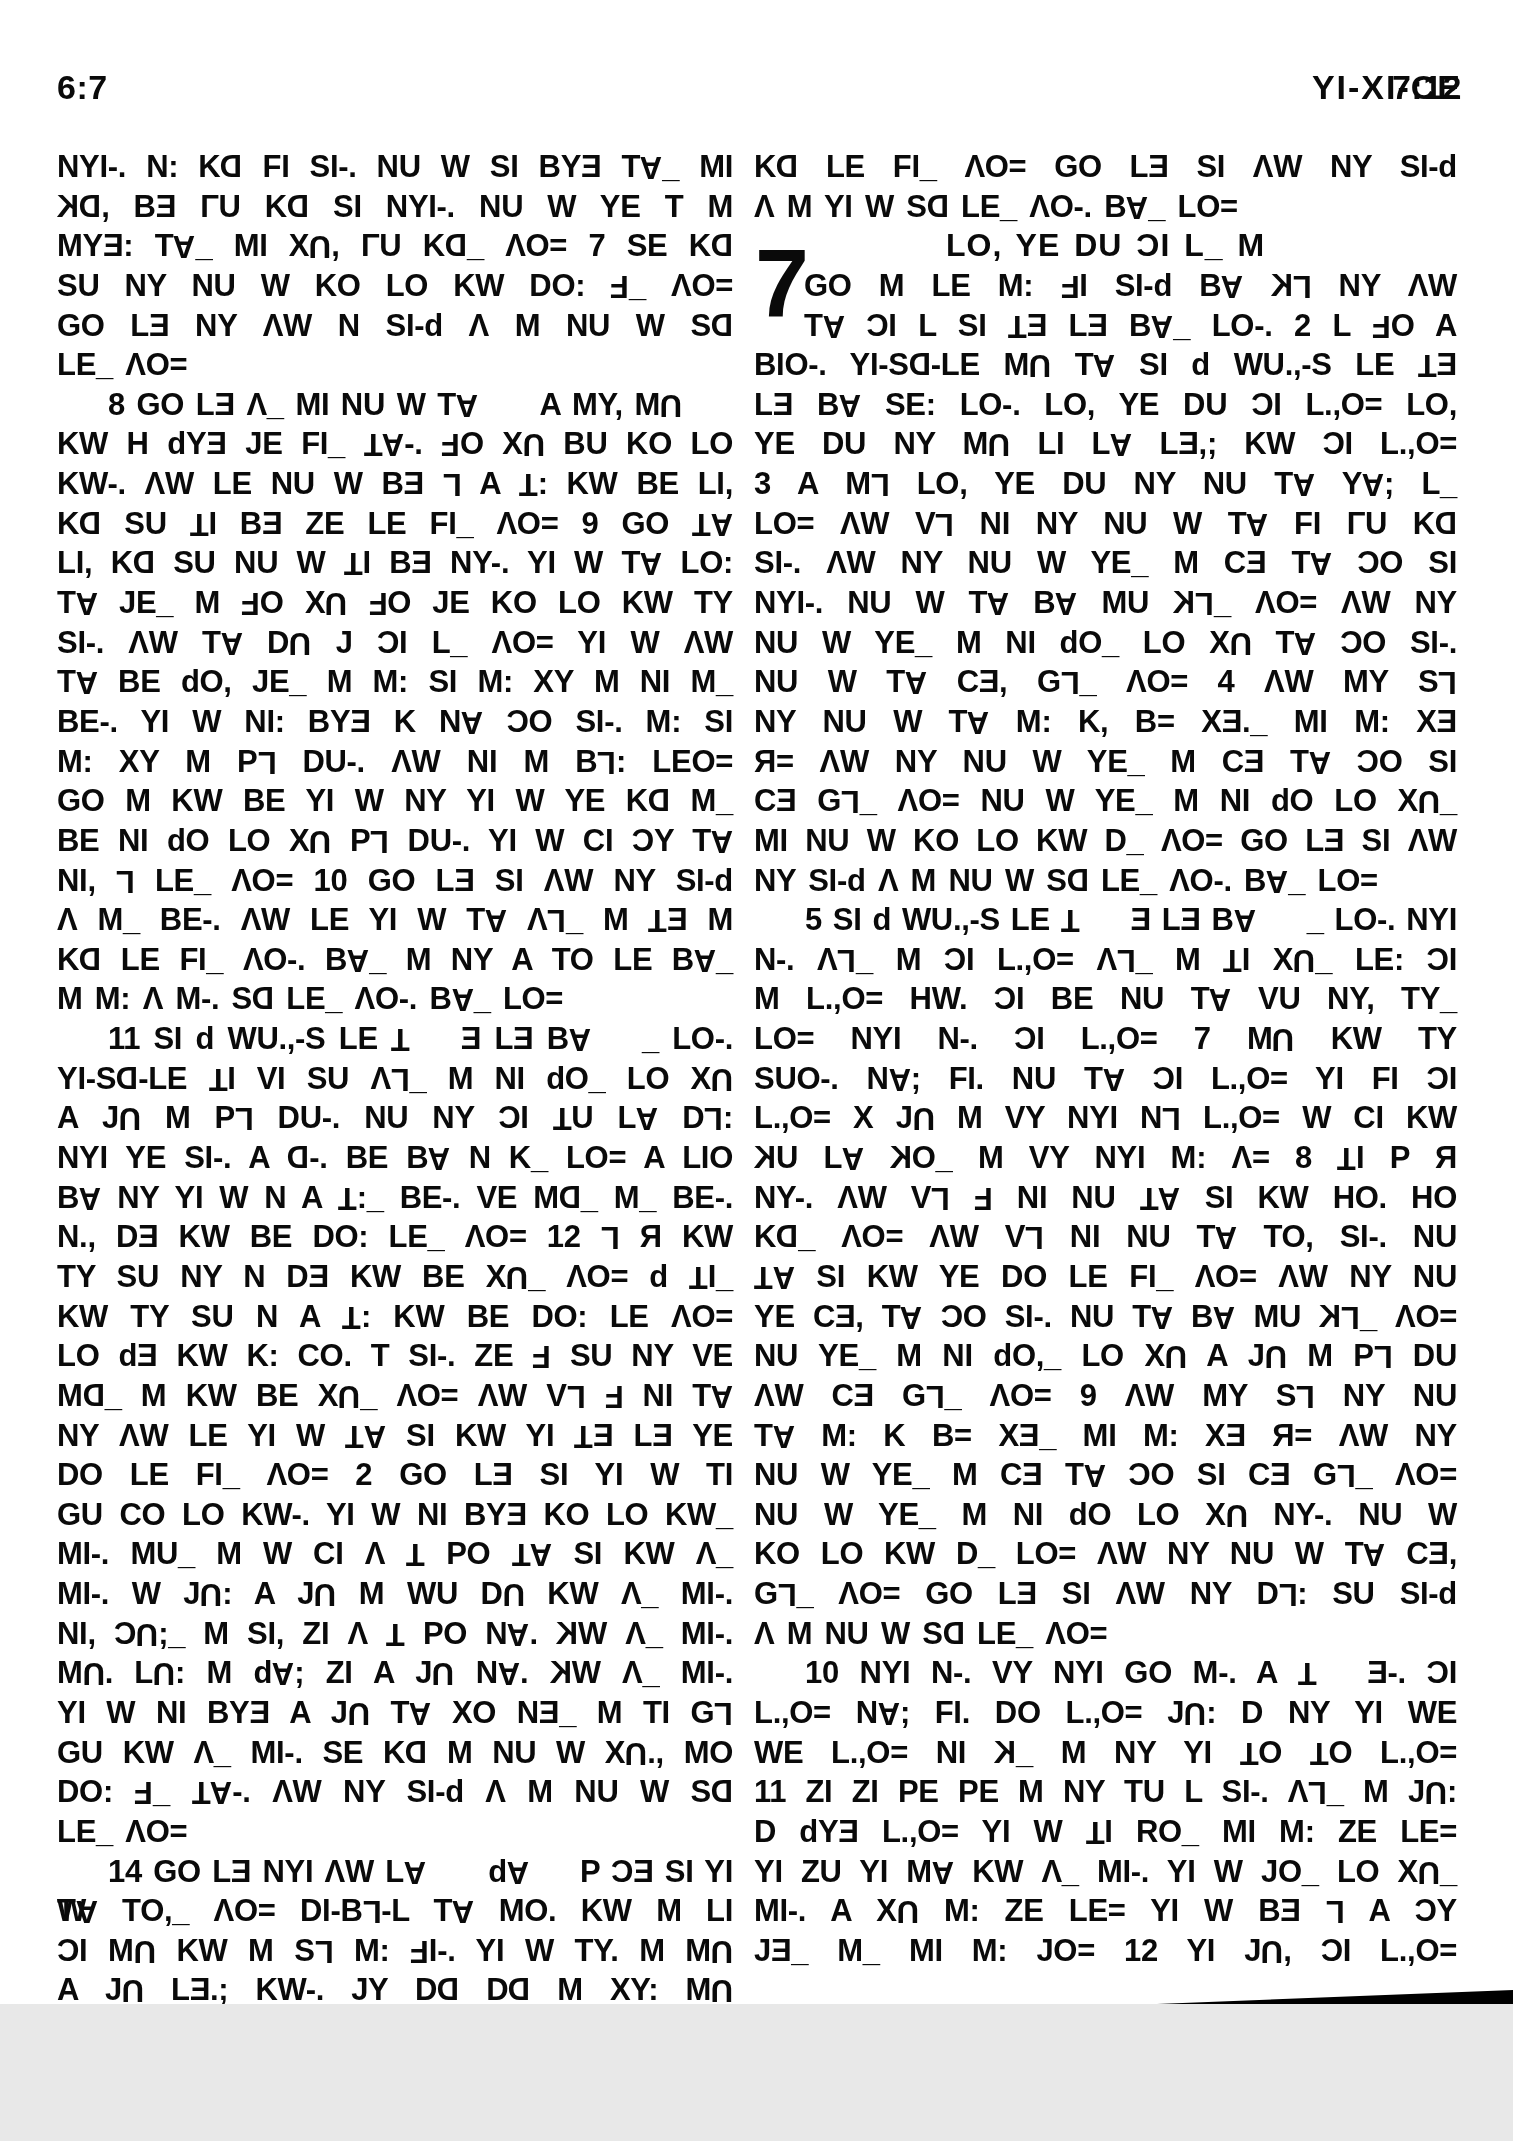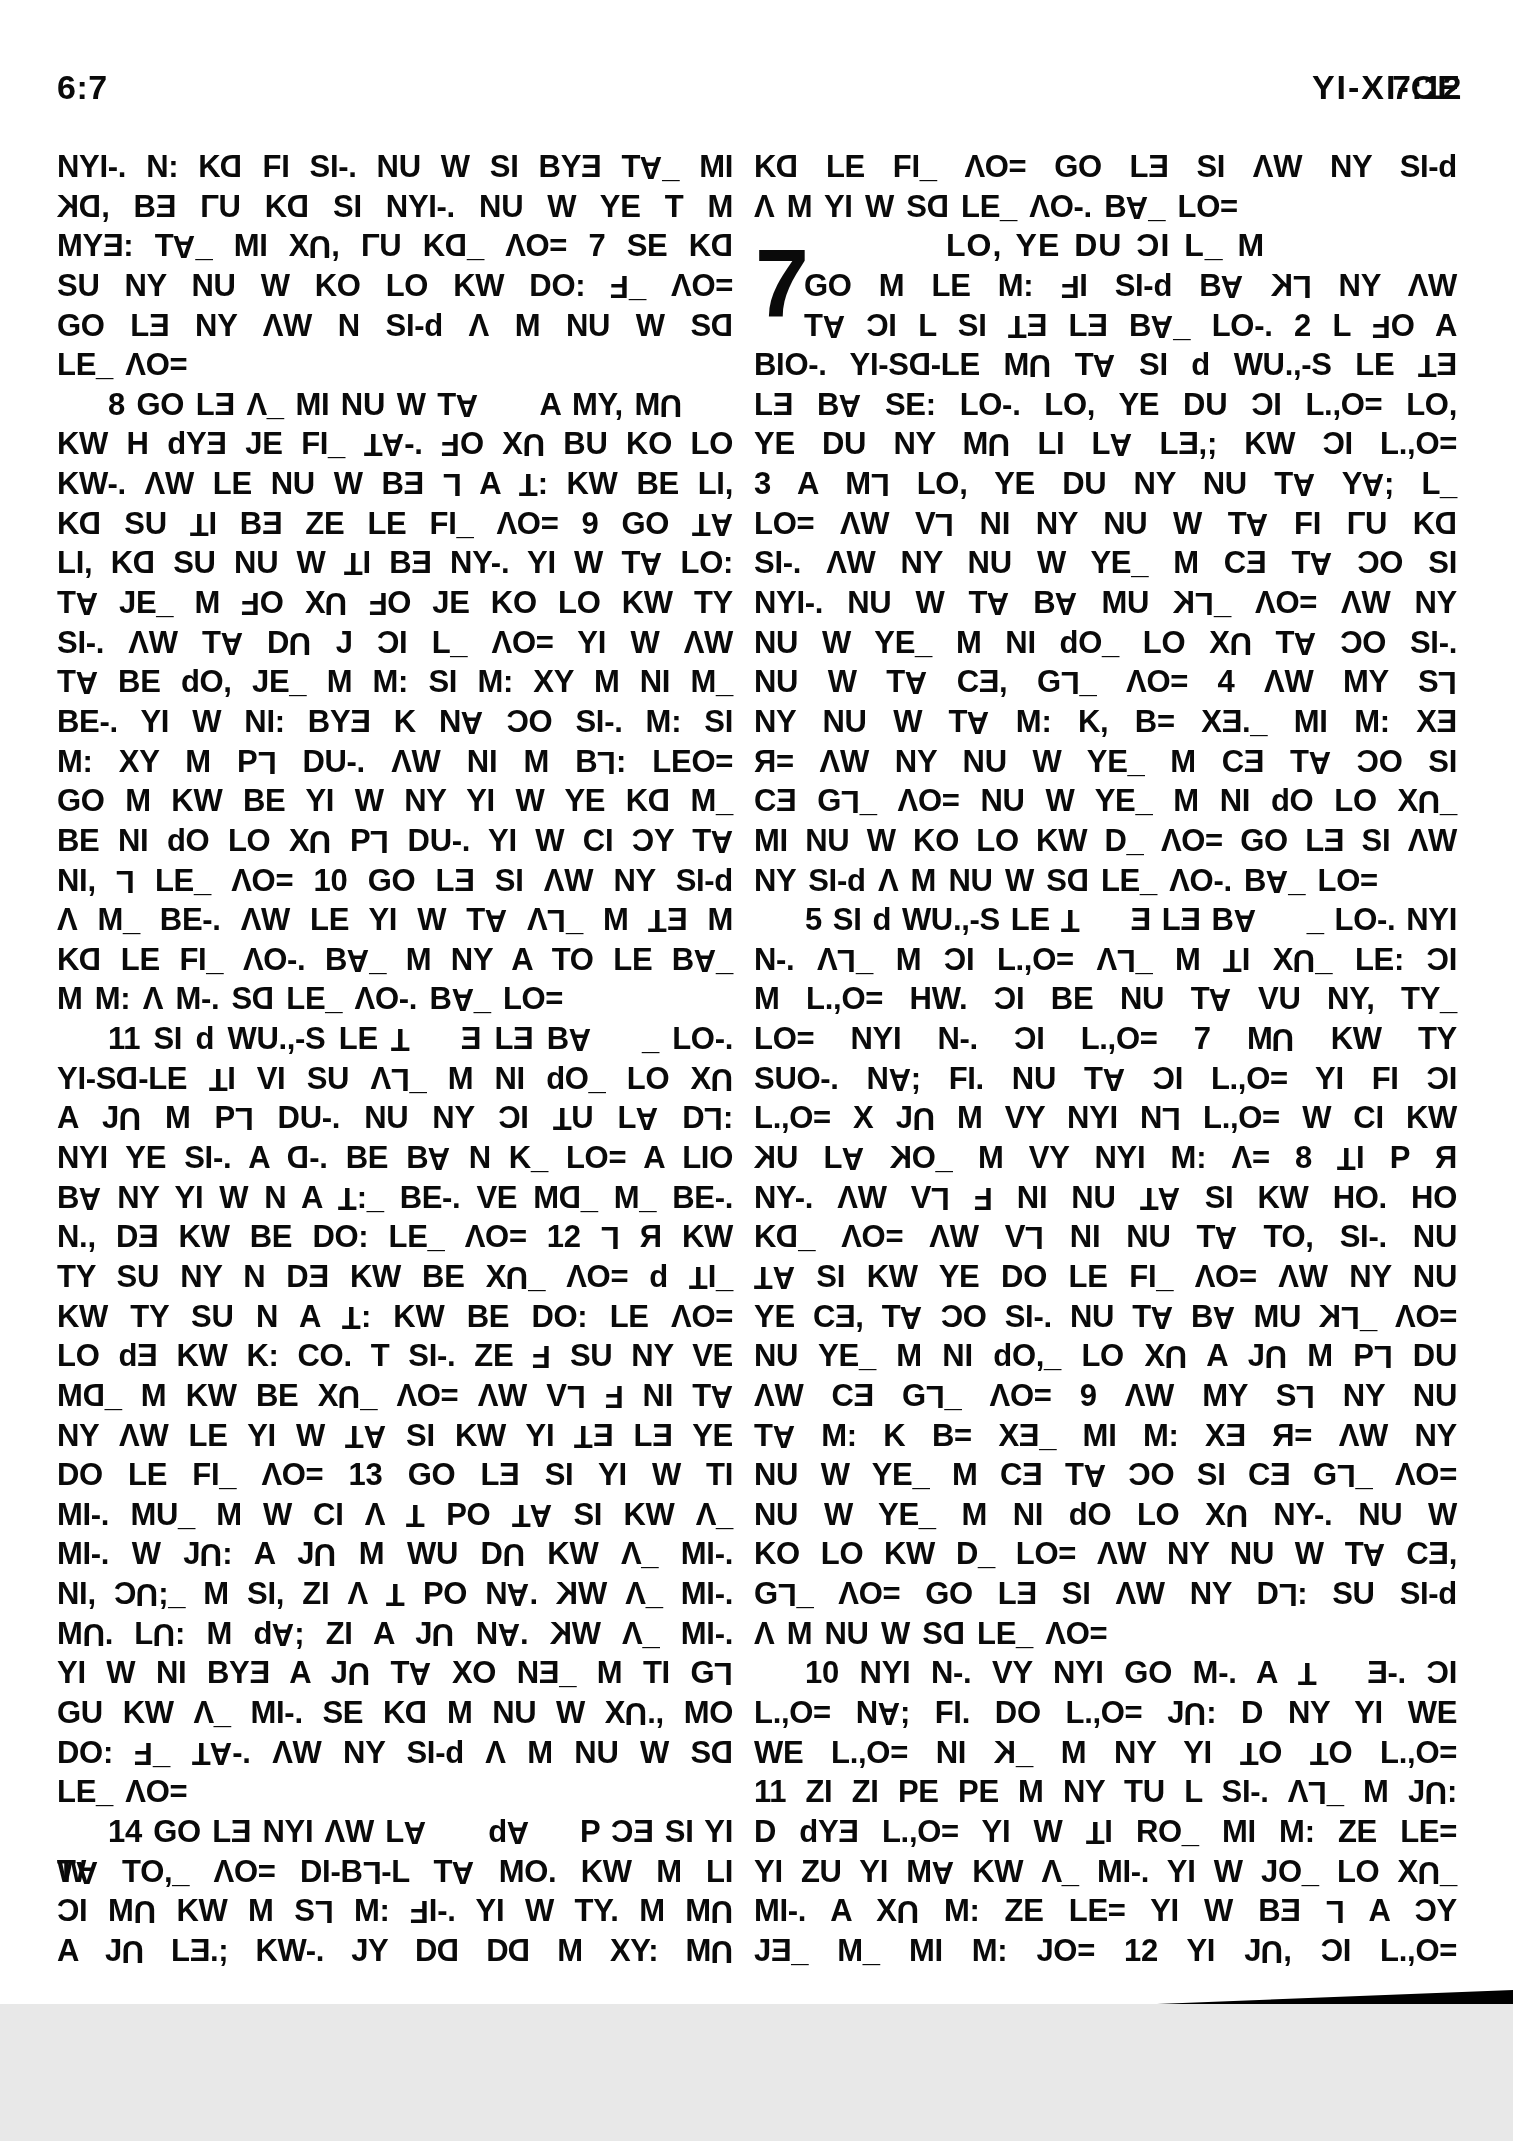--- a/index.html
+++ b/index.html
@@ -88,21 +88,22 @@
       <div class="ln j">YI-S<span class="g m">D</span>-LE <span class="g r">T</span>I VI SU Λ<span class="g r">L</span>_ M NI dO_ LO X<span class="g r">U</span></div>
       <div class="ln j">A J<span class="g r">U</span> M P<span class="g r">L</span> DU-. NU NY ƆI <span class="g r">T</span>U L<span class="g r">A</span> D<span class="g r">L</span>:</div>
       <div class="ln j">NYI YE SI-. A <span class="g m">D</span>-. BE B<span class="g r">A</span> N K_ LO= A LIO</div>
       <div class="ln j">B<span class="g r">A</span> NY YI W N A <span class="g r">T</span>:_ BE-. VE M<span class="g m">D</span>_ M_ BE-.</div>
       <div class="ln j">N., DƎ KW BE DO: LE_ ΛO= 12 <span class="g r">L</span> Я KW</div>
       <div class="ln j">TY SU NY N DƎ KW BE X<span class="g r">U</span>_ ΛO= d <span class="g r">T</span>I_</div>
       <div class="ln j">KW TY SU N A <span class="g r">T</span>: KW BE DO: LE ΛO=</div>
       <div class="ln j">LO dƎ KW K: CO. T SI-. ZE <span class="g r">F</span> SU NY VE</div>
       <div class="ln j">M<span class="g m">D</span>_ M KW BE X<span class="g r">U</span>_ ΛO= ΛW V<span class="g r">L</span> <span class="g r">F</span> NI T<span class="g r">A</span></div>
       <div class="ln j">NY ΛW LE YI W <span class="g r">T</span><span class="g r">A</span> SI KW YI <span class="g r">T</span>Ǝ LƎ YE</div>
-      <div class="ln j">DO LE FI_ ΛO= 13 GO LƎ SI YI W TI</div>
+      <div class="ln j">DO LE FI_ ΛO= 2 GO LƎ SI YI W TI</div>
+      <div class="ln j">GU CO LO KW-. YI W NI BYƎ KO LO KW_</div>
       <div class="ln j">MI-. MU_ M W CI Λ <span class="g r">T</span> PO <span class="g r">T</span><span class="g r">A</span> SI KW Λ_</div>
       <div class="ln j">MI-. W J<span class="g r">U</span>: A J<span class="g r">U</span> M WU D<span class="g r">U</span> KW Λ_ MI-.</div>
       <div class="ln j">NI, Ɔ<span class="g r">U</span>;_ M SI, ZI Λ <span class="g r">T</span> PO N<span class="g r">A</span>. <span class="g m">K</span>W Λ_ MI-.</div>
       <div class="ln j">M<span class="g r">U</span>. L<span class="g r">U</span>: M d<span class="g r">A</span>; ZI A J<span class="g r">U</span> N<span class="g r">A</span>. <span class="g m">K</span>W Λ_ MI-.</div>
       <div class="ln j">YI W NI BYƎ A J<span class="g r">U</span> T<span class="g r">A</span> XO NƎ_ M TI G<span class="g r">L</span></div>
       <div class="ln j">GU KW Λ_ MI-. SE K<span class="g m">D</span> M NU W X<span class="g r">U</span>., MO</div>
       <div class="ln j">DO: <span class="g r">F</span>_ <span class="g r">T</span><span class="g r">A</span>-. ΛW NY SI-d Λ M NU W S<span class="g m">D</span></div>
       <div class="ln">LE_ ΛO=</div>
       <div class="ln j ind">14 GO LƎ NYI ΛW L<span class="g r">A</span> d<span class="g r">A</span>P ƆƎ SI YI W</div>
       <div class="ln j">T<span class="g r">A</span> TO,_ ΛO= DI-B<span class="g r">L</span>-L T<span class="g r">A</span> MO. KW M LI</div>

